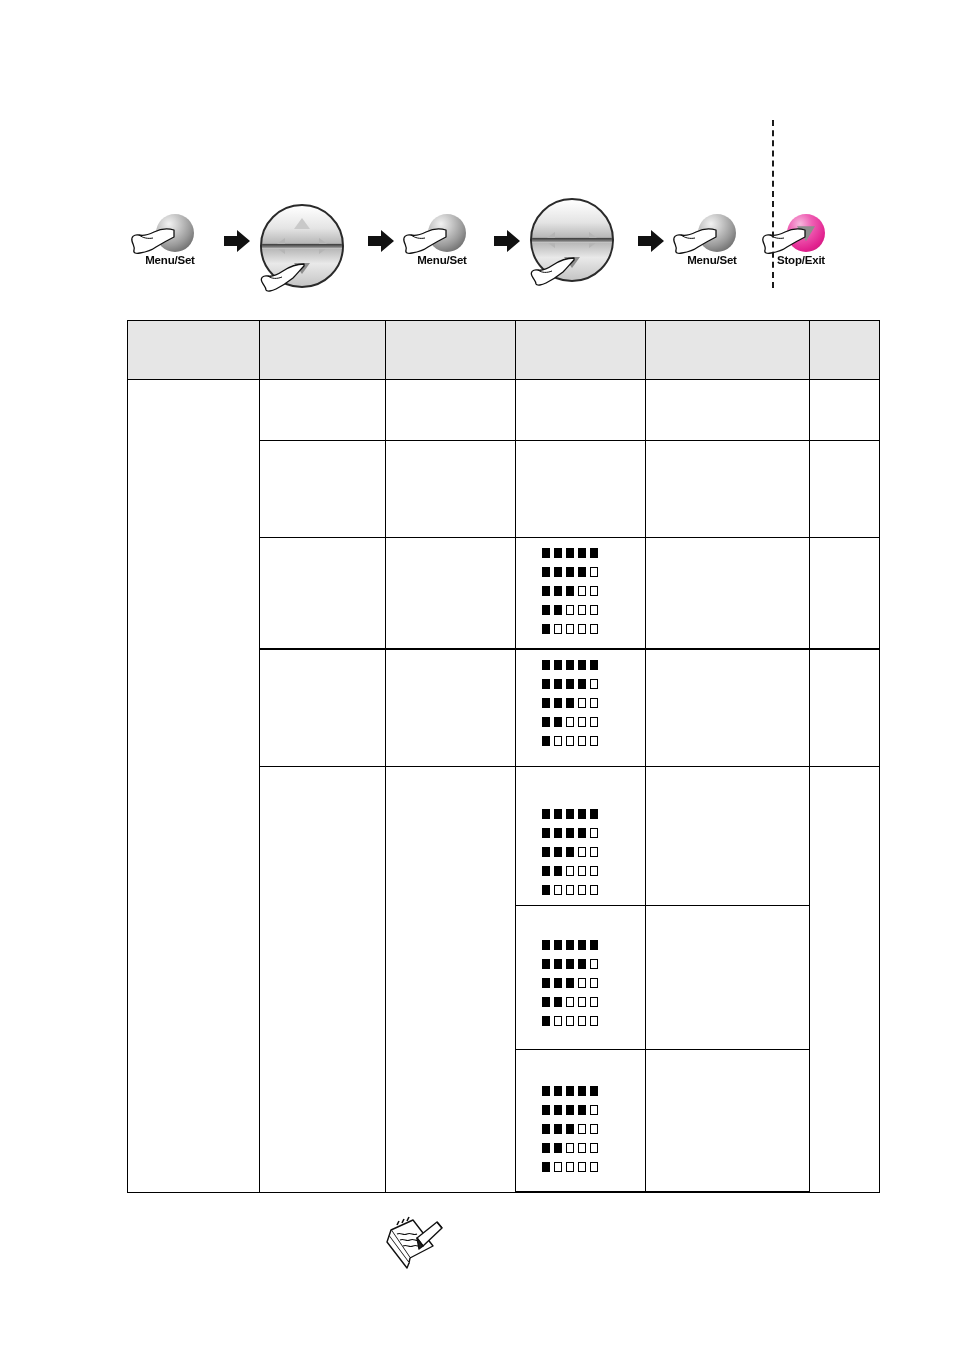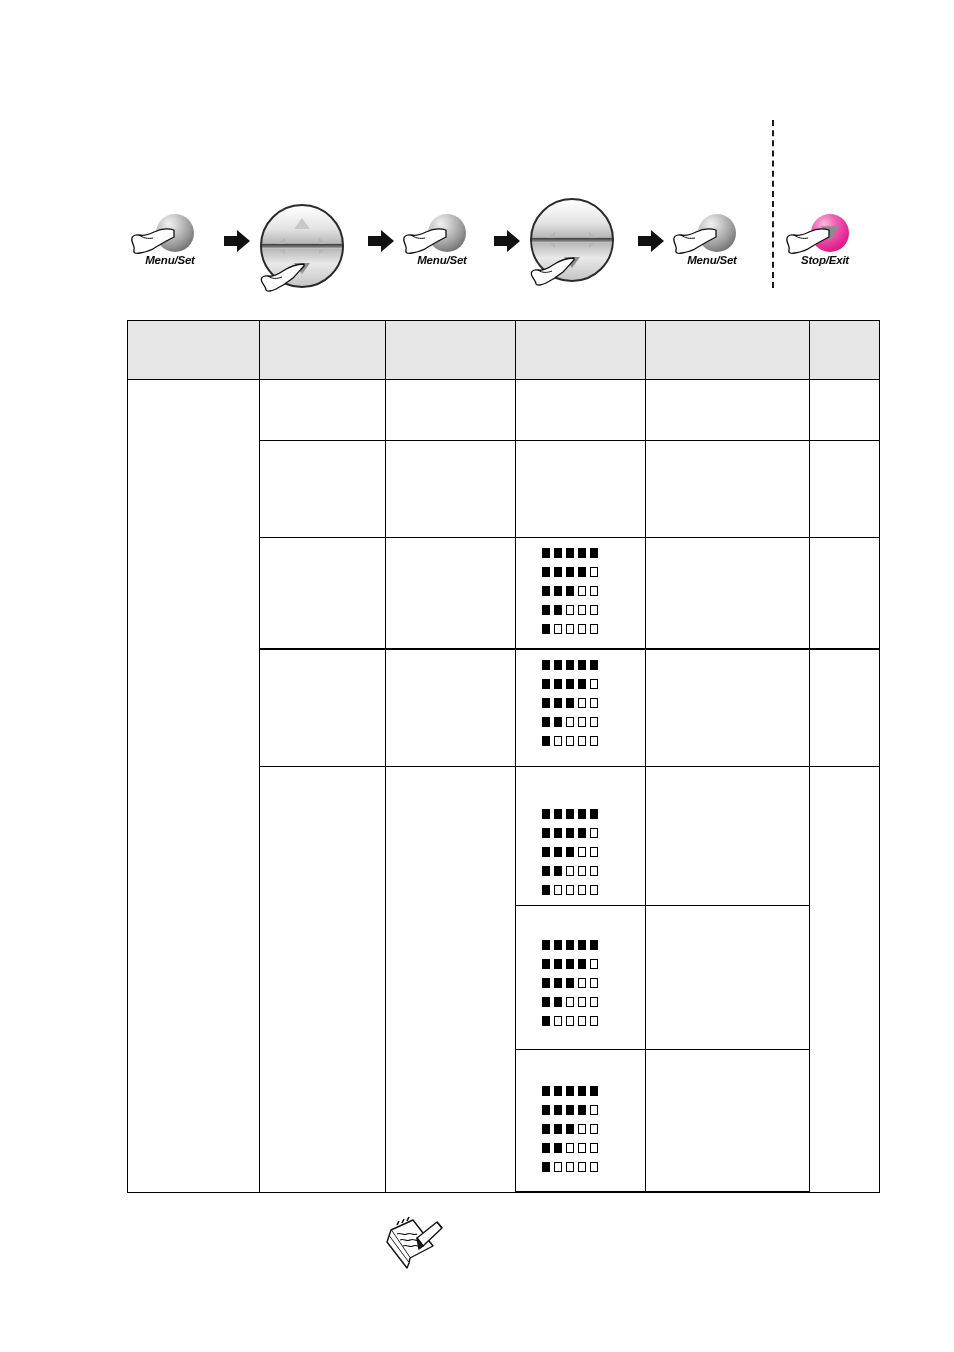--- a/index.html
+++ b/index.html
@@ -27,21 +27,20 @@
   .flow {
     position: absolute;
     left: 130px;
     top: 196px;
     width: 760px;
     height: 120px;
   }
 
   .flow-item {
     position: absolute;
-    font-style: italic;
   }
 
   
   .pushbtn {
     position: relative;
     width: 80px;
     height: 62px;
   }
   .pushbtn .ball {
     position: absolute;
@@ -313,21 +312,21 @@
       <div class="pushbtn">
         <div class="ball"></div>
         <svg class="hand" viewBox="0 0 46 30">
           <path d="M44 5 C38 3 30 4 24 7 C18 10 13 11 9 10 C4 9 1 12 2 16 C3 20 5 22 4 25 C3 28 6 29 10 28 C16 27 22 25 26 22 C31 19 38 15 44 12 Z" fill="#ffffff" stroke="#111111" stroke-width="1.3" stroke-linejoin="round"></path>
           <path d="M9 10 C13 13 18 14 23 13" fill="none" stroke="#111111" stroke-width="1"></path>
         </svg>
         <div class="lbl">Menu/Set</div>
       </div>
     </div>
 
-    <div class="flow-item" style="left:655px; top:18px;">
+    <div class="flow-item" style="left:631px; top:18px;">
       <div class="pushbtn">
         <div class="ball stop">
           <div class="tri"></div>
         </div>
         <svg class="hand" viewBox="0 0 46 30">
           <path d="M44 5 C38 3 30 4 24 7 C18 10 13 11 9 10 C4 9 1 12 2 16 C3 20 5 22 4 25 C3 28 6 29 10 28 C16 27 22 25 26 22 C31 19 38 15 44 12 Z" fill="#ffffff" stroke="#111111" stroke-width="1.3" stroke-linejoin="round"></path>
           <path d="M9 10 C13 13 18 14 23 13" fill="none" stroke="#111111" stroke-width="1"></path>
         </svg>
         <div class="lbl">Stop/Exit</div>
       </div>

